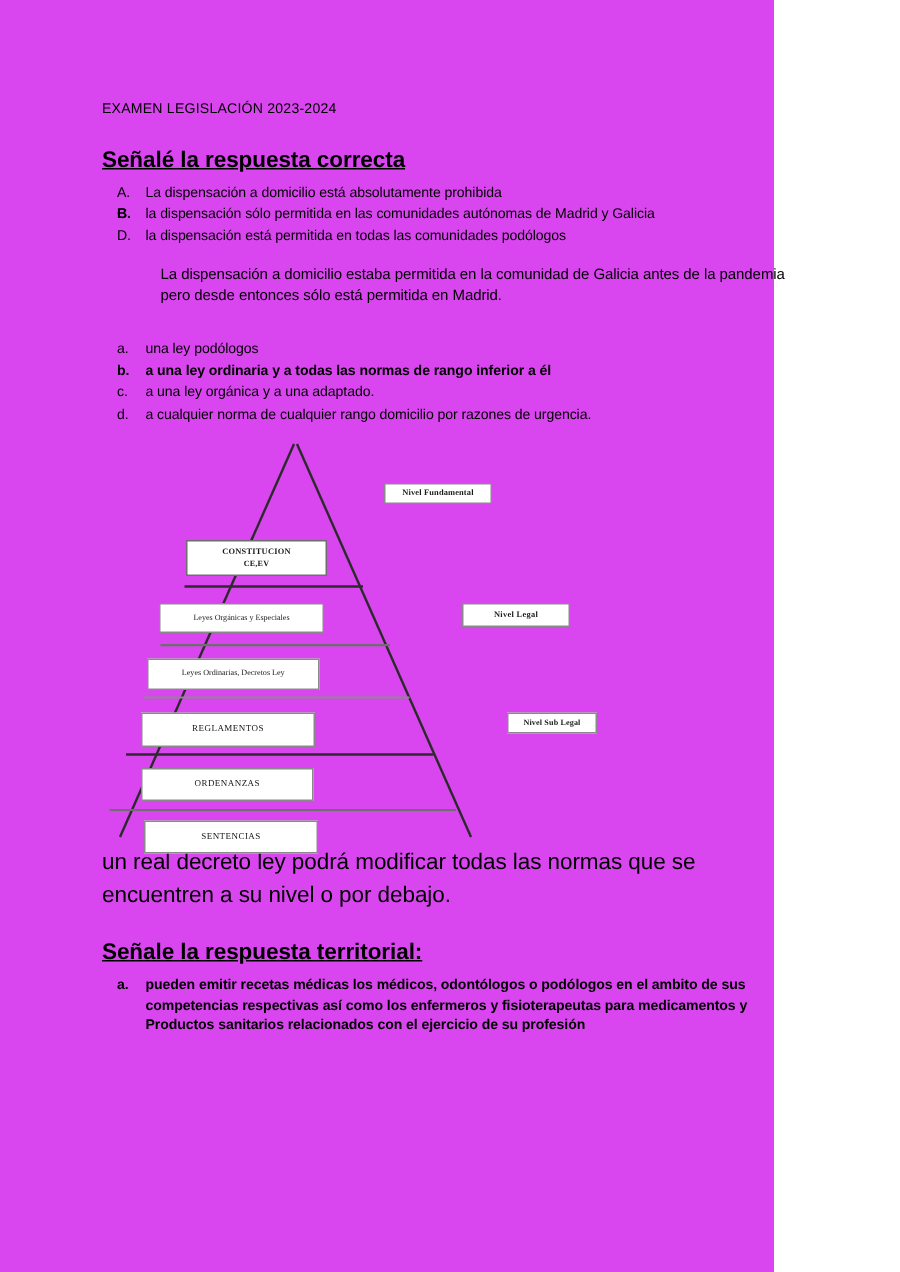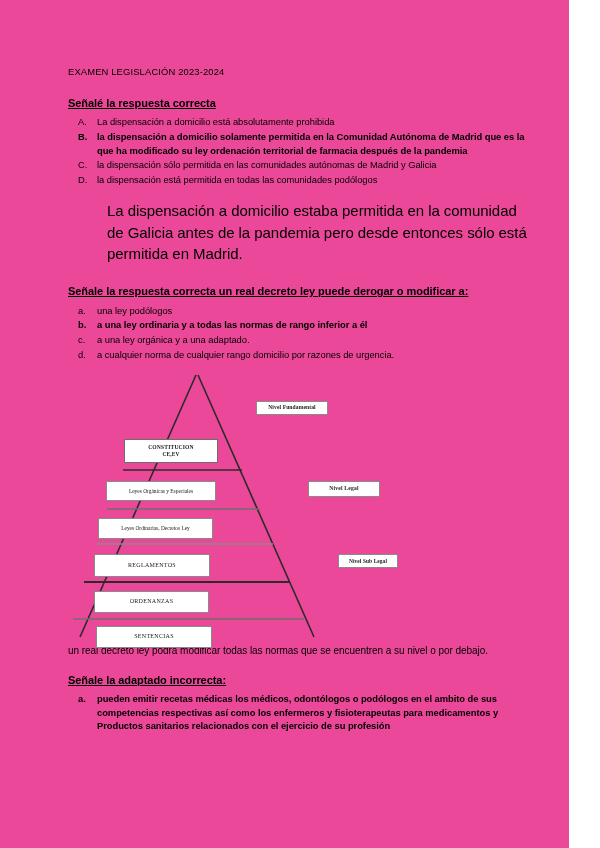--- a/index.html
+++ b/index.html
@@ -11,40 +11,40 @@
     width: 600px;
     height: 848px;
     position: relative;
     font-family: "Liberation Sans", sans-serif;
     color: #000000;
     overflow: hidden;
   }
   .page {
     position: absolute;
     left: 0; top: 0;
-    width: 569px;
+    width: 516px;
     height: 848px;
-    background: #ec4899;
+    background: #d946ef;
   }
   .content {
     position: absolute;
     left: 68px;
     top: 66px;
     width: 464px;
   }
 
   
   .doc-title {
     font-size: 9.4px;
     letter-spacing: 0.15px;
     margin: 0 0 17px 0;
     line-height: 1.35;
   }
   .q-heading {
-    font-size: 11px;
+    font-size: 15px;
     font-weight: bold;
     text-decoration: underline;
     margin: 0 0 4px 0;
     line-height: 1.4;
     letter-spacing: -0.05px;
   }
   ol.opts {
     list-style: none;
     margin: 0;
     padding: 0;
@@ -62,27 +62,27 @@
     left: 10px;
     top: 0;
     width: 17px;
     text-align: left;
   }
   ol.opts li.bold,
   ol.opts li.bold .marker {
     font-weight: bold;
   }
   .note {
-    font-size: 15px;
+    font-size: 10px;
     line-height: 1.46;
     margin: 13px 0 0 39px;
     letter-spacing: -0.05px;
   }
   .para {
-    font-size: 10px;
+    font-size: 15px;
     line-height: 1.5;
     margin: 0;
     letter-spacing: -0.05px;
   }
 
   .gap-1 { height: 19px; }
   .gap-3 { height: 15px; }
 
   
   .diagram {
@@ -159,36 +159,34 @@
     <p class="doc-title">EXAMEN LEGISLACIÓN 2023-2024</p>
 
     <p class="q-heading">Señalé la respuesta correcta</p>
     <ol class="opts">
       <li>
         <span class="marker">A.</span>
         <span>La dispensación a domicilio está absolutamente prohibida</span>
       </li>
       <li class="bold">
         <span class="marker">B.</span>
-        <span>la dispensación a domicilio solamente permitida en la Comunidad Autónoma de Madrid que es la que ha modificado su ley ordenación territorial de farmacia después de la pandemia</span>
       </li>
       <li>
         <span class="marker">C.</span>
         <span>la dispensación sólo permitida en las comunidades autónomas de Madrid y Galicia</span>
       </li>
       <li>
         <span class="marker">D.</span>
         <span>la dispensación está permitida en todas las comunidades podólogos</span>
       </li>
     </ol>
     <p class="note">La dispensación a domicilio estaba permitida en la comunidad de Galicia antes de la pandemia pero desde entonces sólo está permitida en Madrid.</p>
 
     <div class="gap-1"></div>
 
-    <p class="q-heading">Señale la respuesta correcta un real decreto ley puede derogar o modificar a:</p>
     <ol class="opts">
       <li>
         <span class="marker">a.</span>
         <span>una ley podólogos</span>
       </li>
       <li class="bold">
         <span class="marker">b.</span>
         <span>a una ley ordinaria y a todas las normas de rango inferior a él</span>
       </li>
       <li>
@@ -242,21 +240,21 @@
       </div>
       <div class="side-box s-sub">
         <span>Nivel Sub Legal</span>
       </div>
     </div>
 
     <p class="para">un real decreto ley podrá modificar todas las normas que se encuentren a su nivel o por debajo.</p>
 
     <div class="gap-3"></div>
 
-    <p class="q-heading">Señale la adaptado incorrecta:</p>
+    <p class="q-heading">Señale la respuesta territorial:</p>
     <ol class="opts">
       <li class="bold">
         <span class="marker">a.</span>
         <span>pueden emitir recetas médicas los médicos, odontólogos o podólogos en el ambito de sus competencias respectivas así como los enfermeros y fisioterapeutas para medicamentos y Productos sanitarios relacionados con el ejercicio de su profesión</span>
       </li>
     </ol>
 
   </div>
 </div>
 

